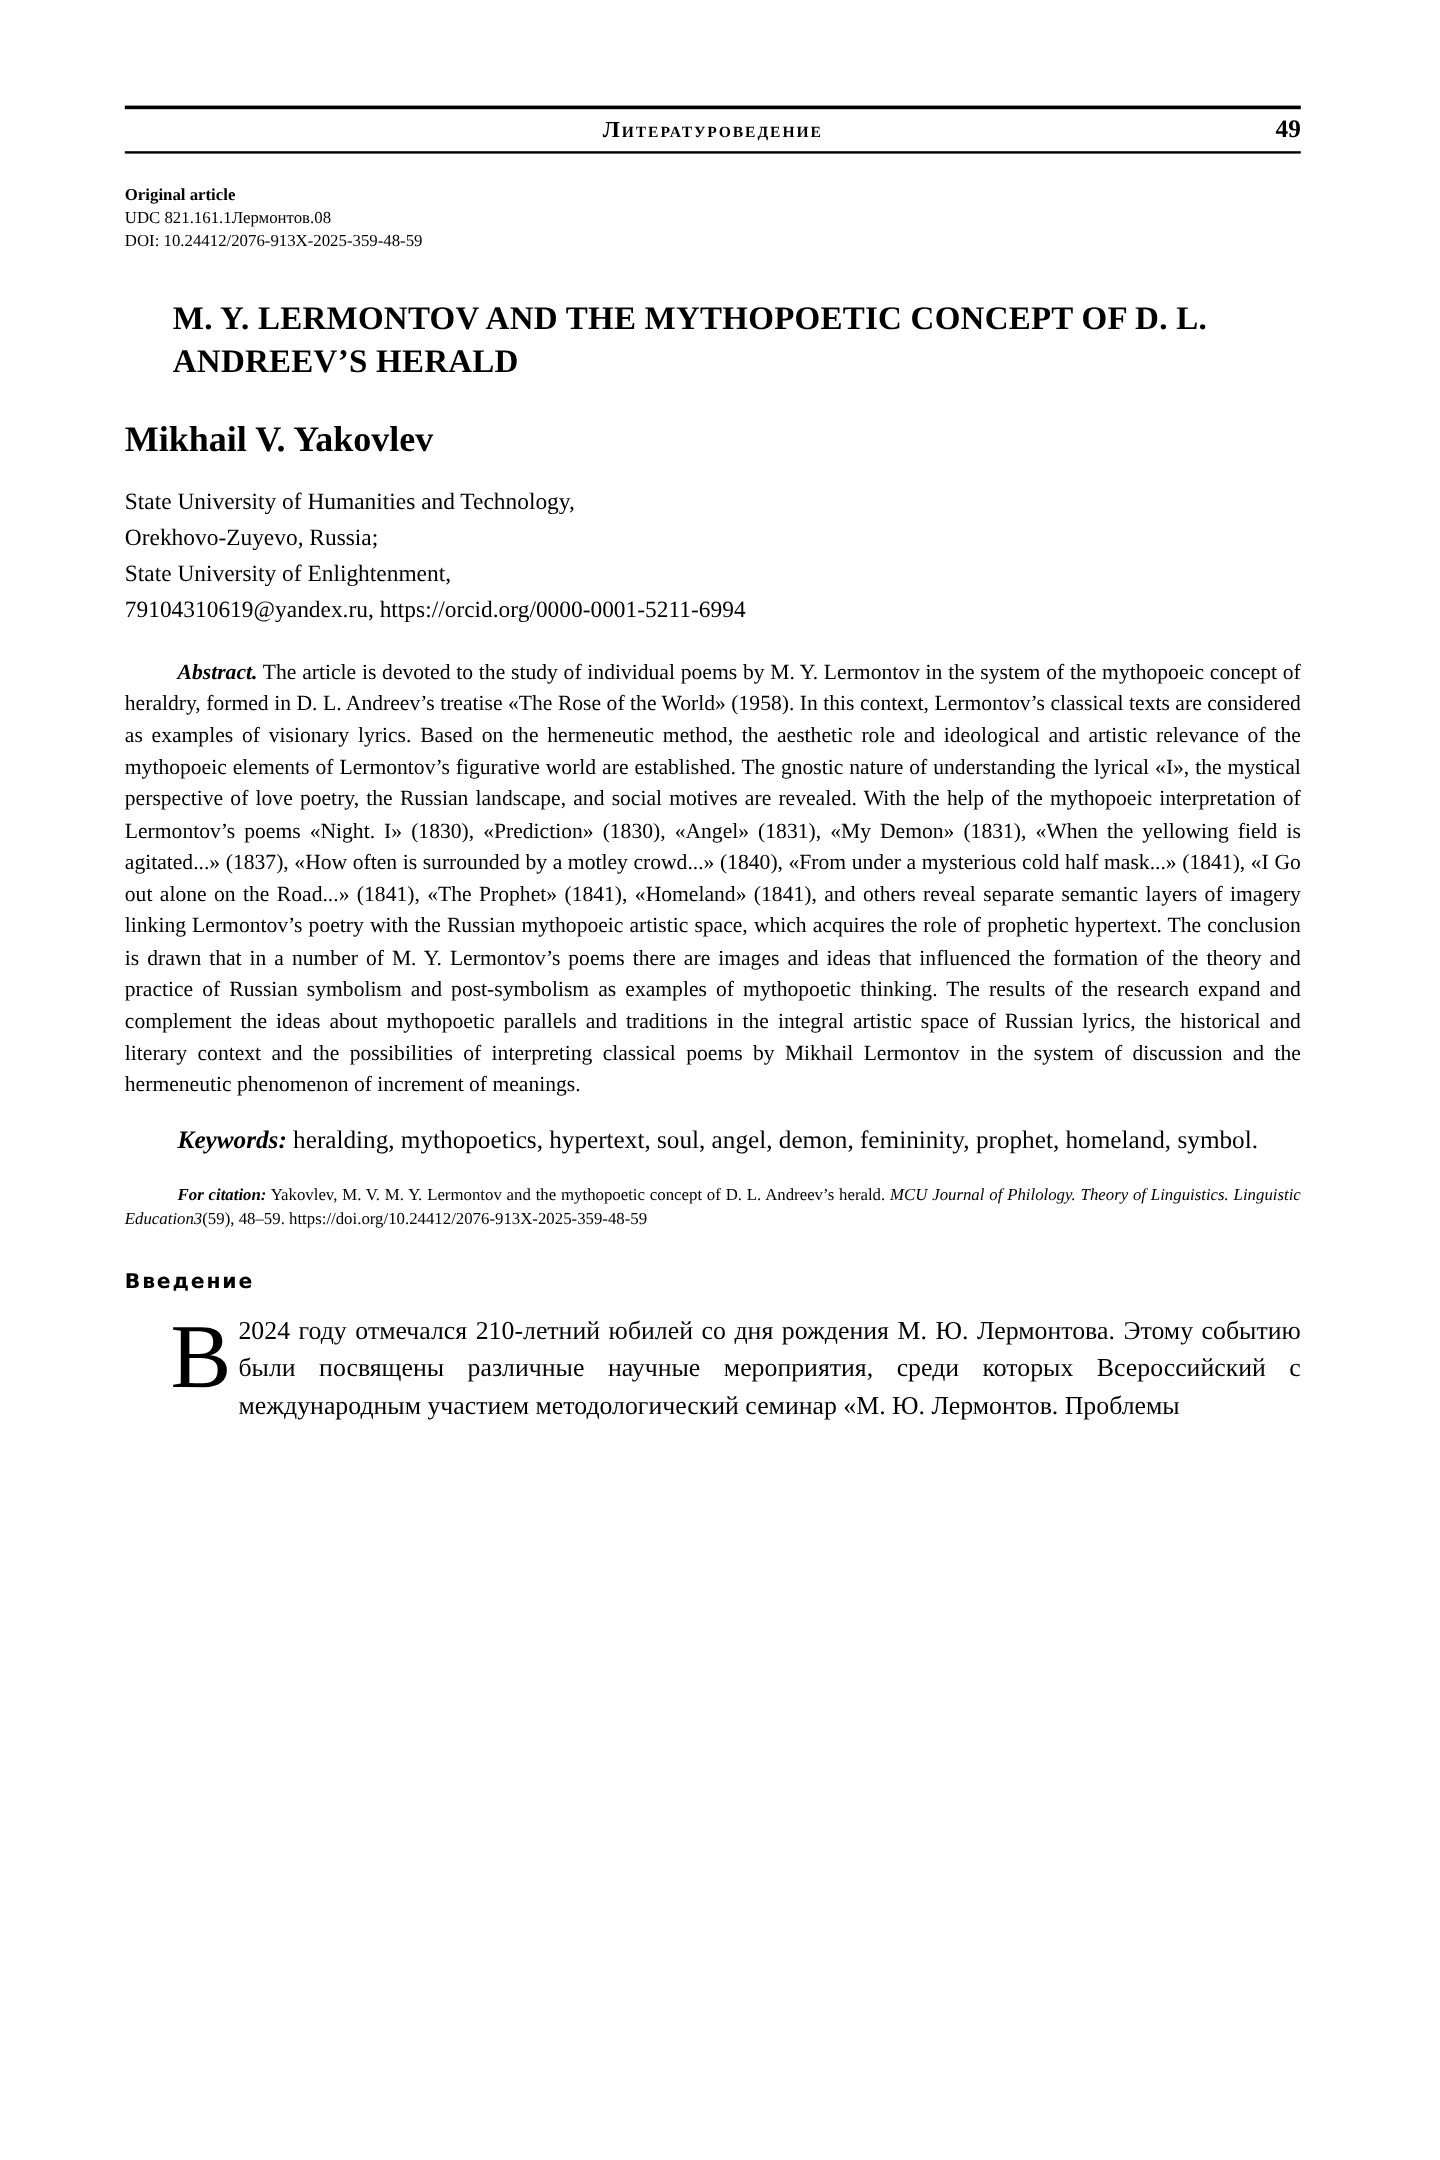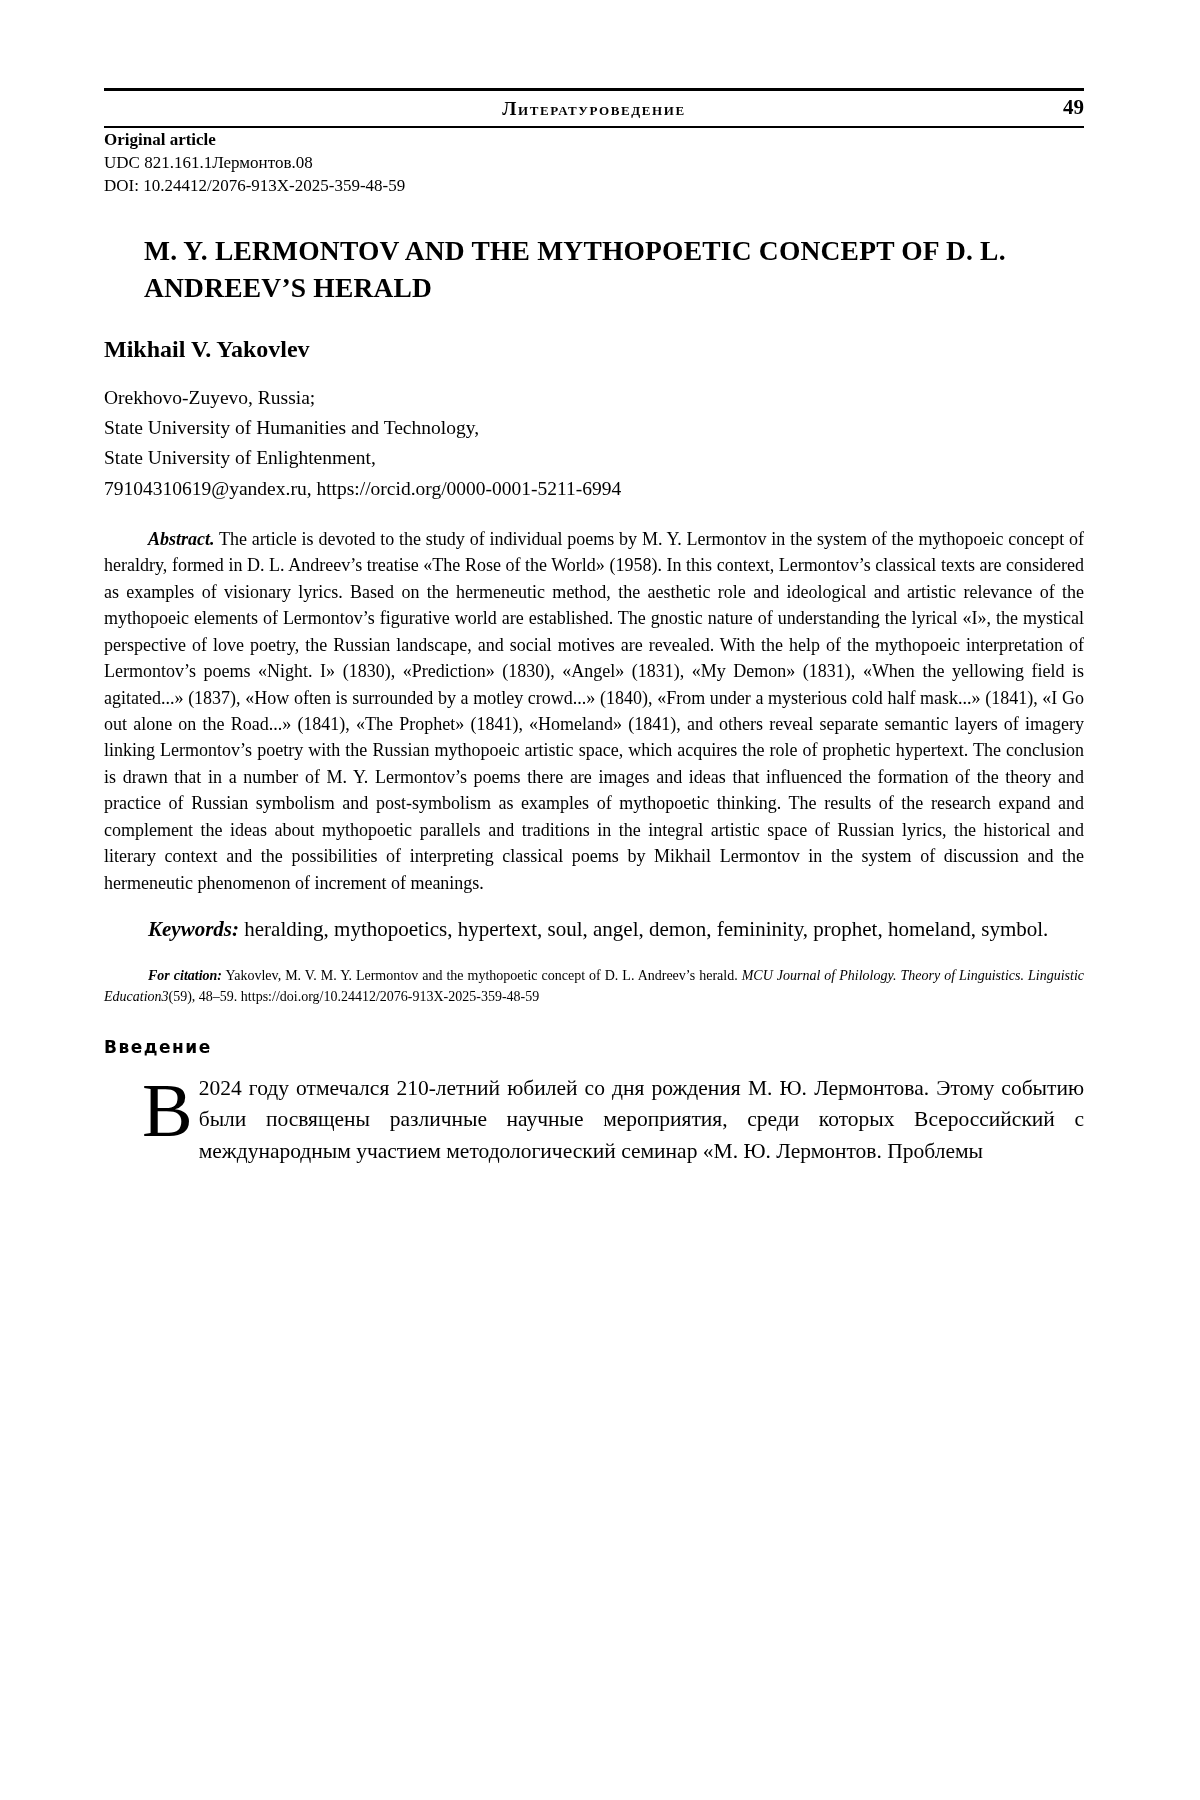--- a/index.html
+++ b/index.html
@@ -42,38 +42,39 @@
   }
   .runhead-page {
     position: absolute;
     right: 0;
     bottom: 6px;
     font-size: 21px;
     font-weight: bold;
   }
   
   .meta {
-    font-size: 17px;
+    margin-top: 26px;
+    font-size: 14px;
     line-height: 1.36;
   }
   .meta .orig {
     font-weight: bold;
   }
   
   h1.article-title {
     font-size: 27.5px;
     font-weight: bold;
     line-height: 1.32;
     letter-spacing: 0.2px;
     margin: 36px 40px 0 40px;
     text-transform: uppercase;
   }
   
   .author {
-    font-size: 24px;
+    font-size: 30px;
     font-weight: bold;
     margin-top: 30px;
   }
   
   .affil {
     margin-top: 20px;
     font-size: 19.5px;
     line-height: 1.55;
   }
   
@@ -153,22 +154,22 @@
     <div class="orig">Original article</div>
     <div>UDC 821.161.1Лермонтов.08</div>
     <div>DOI: 10.24412/2076-913X-2025-359-48-59</div>
   </div>
 
   <h1 class="article-title">M. Y. LERMONTOV AND THE MYTHOPOETIC CONCEPT OF D. L. ANDREEV’S HERALD</h1>
 
   <div class="author">Mikhail V. Yakovlev</div>
 
   <div class="affil">
+    <div>State University of Humanities and Technology,</div>
     <div>Orekhovo-Zuyevo, Russia;</div>
-    <div>State University of Humanities and Technology,</div>
     <div>State University of Enlightenment,</div>
     <div>79104310619@yandex.ru, https://orcid.org/0000-0001-5211-6994</div>
   </div>
 
   <p class="abstract"><span class="lead">Abstract.</span> <span>The article is devoted to the study of individual poems by M. Y. Lermontov in the system of the mythopoeic concept of heraldry, formed in D. L. Andreev’s treatise «The Rose of the World» (1958). In this context, Lermontov’s classical texts are considered as examples of visionary lyrics. Based on the hermeneutic method, the aesthetic role and ideological and artistic relevance of the mythopoeic elements of Lermontov’s figurative world are established. The gnostic nature of understanding the lyrical «I», the mystical perspective of love poetry, the Russian landscape, and social motives are revealed. With the help of the mythopoeic interpretation of Lermontov’s poems «Night. I» (1830), «Prediction» (1830), «Angel» (1831), «My Demon» (1831), «When the yellowing field is agitated...» (1837), «How often is surrounded by a motley crowd...» (1840), «From under a mysterious cold half mask...» (1841), «I Go out alone on the Road...» (1841), «The Prophet» (1841), «Homeland» (1841), and others reveal separate semantic layers of imagery linking Lermontov’s poetry with the Russian mythopoeic artistic space, which acquires the role of prophetic hypertext. The conclusion is drawn that in a number of M. Y. Lermontov’s poems there are images and ideas that influenced the formation of the theory and practice of Russian symbolism and post-symbolism as examples of mythopoetic thinking. The results of the research expand and complement the ideas about mythopoetic parallels and traditions in the integral artistic space of Russian lyrics, the historical and literary context and the possibilities of interpreting classical poems by Mikhail Lermontov in the system of discussion and the hermeneutic phenomenon of increment of meanings.</span></p>
 
   <p class="keywords"><span class="lead">Keywords:</span> <span>heralding, mythopoetics, hypertext, soul, angel, demon, femininity, prophet, homeland, symbol.</span></p>
 
   <p class="citation"><span class="lead">For citation:</span> <span>Yakovlev, M. V. M. Y. Lermontov and the mythopoetic concept of D. L. Andreev’s herald.</span> <span class="ital">MCU Journal of Philology. Theory of Linguistics. Linguistic Education</span><span class="ital">3</span><span>(59), 48–59. https://doi.org/10.24412/2076-913X-2025-359-48-59</span></p>
 

